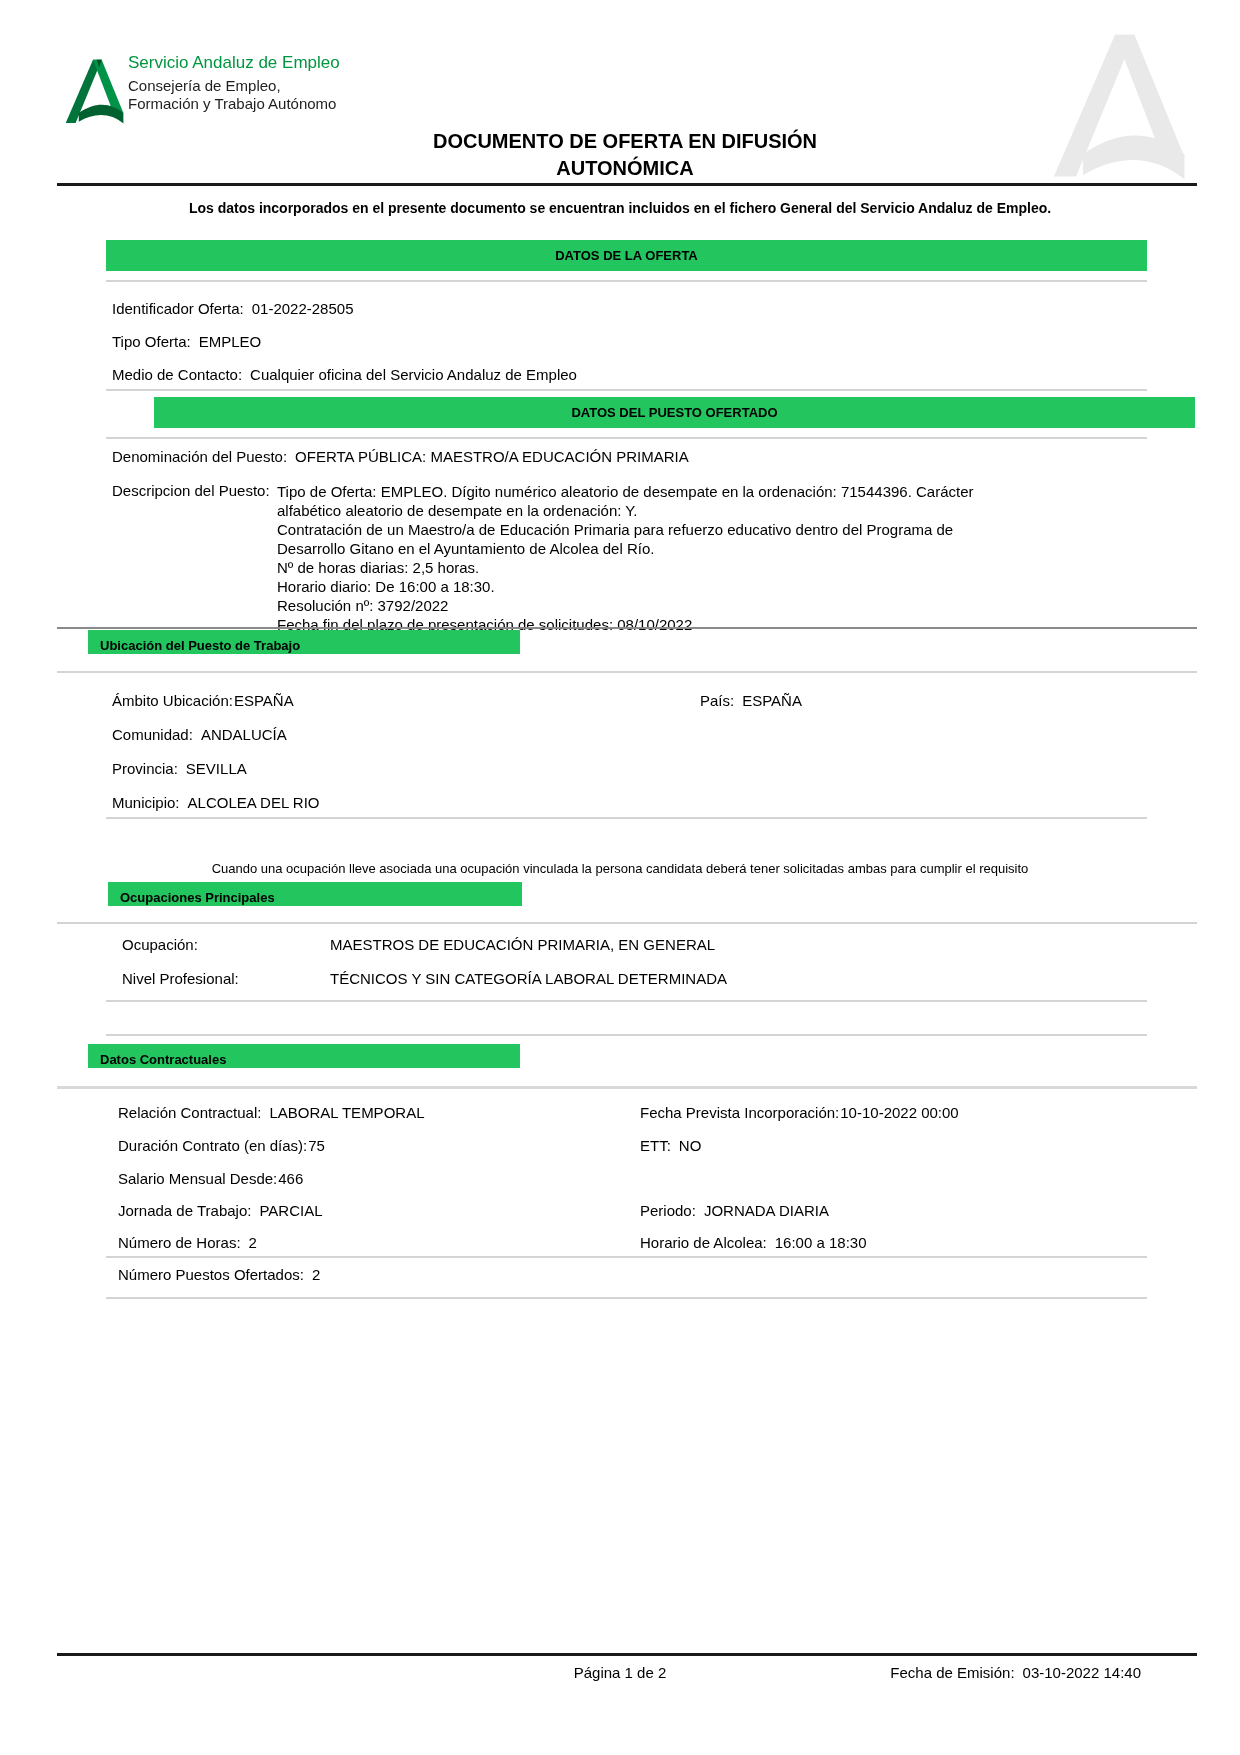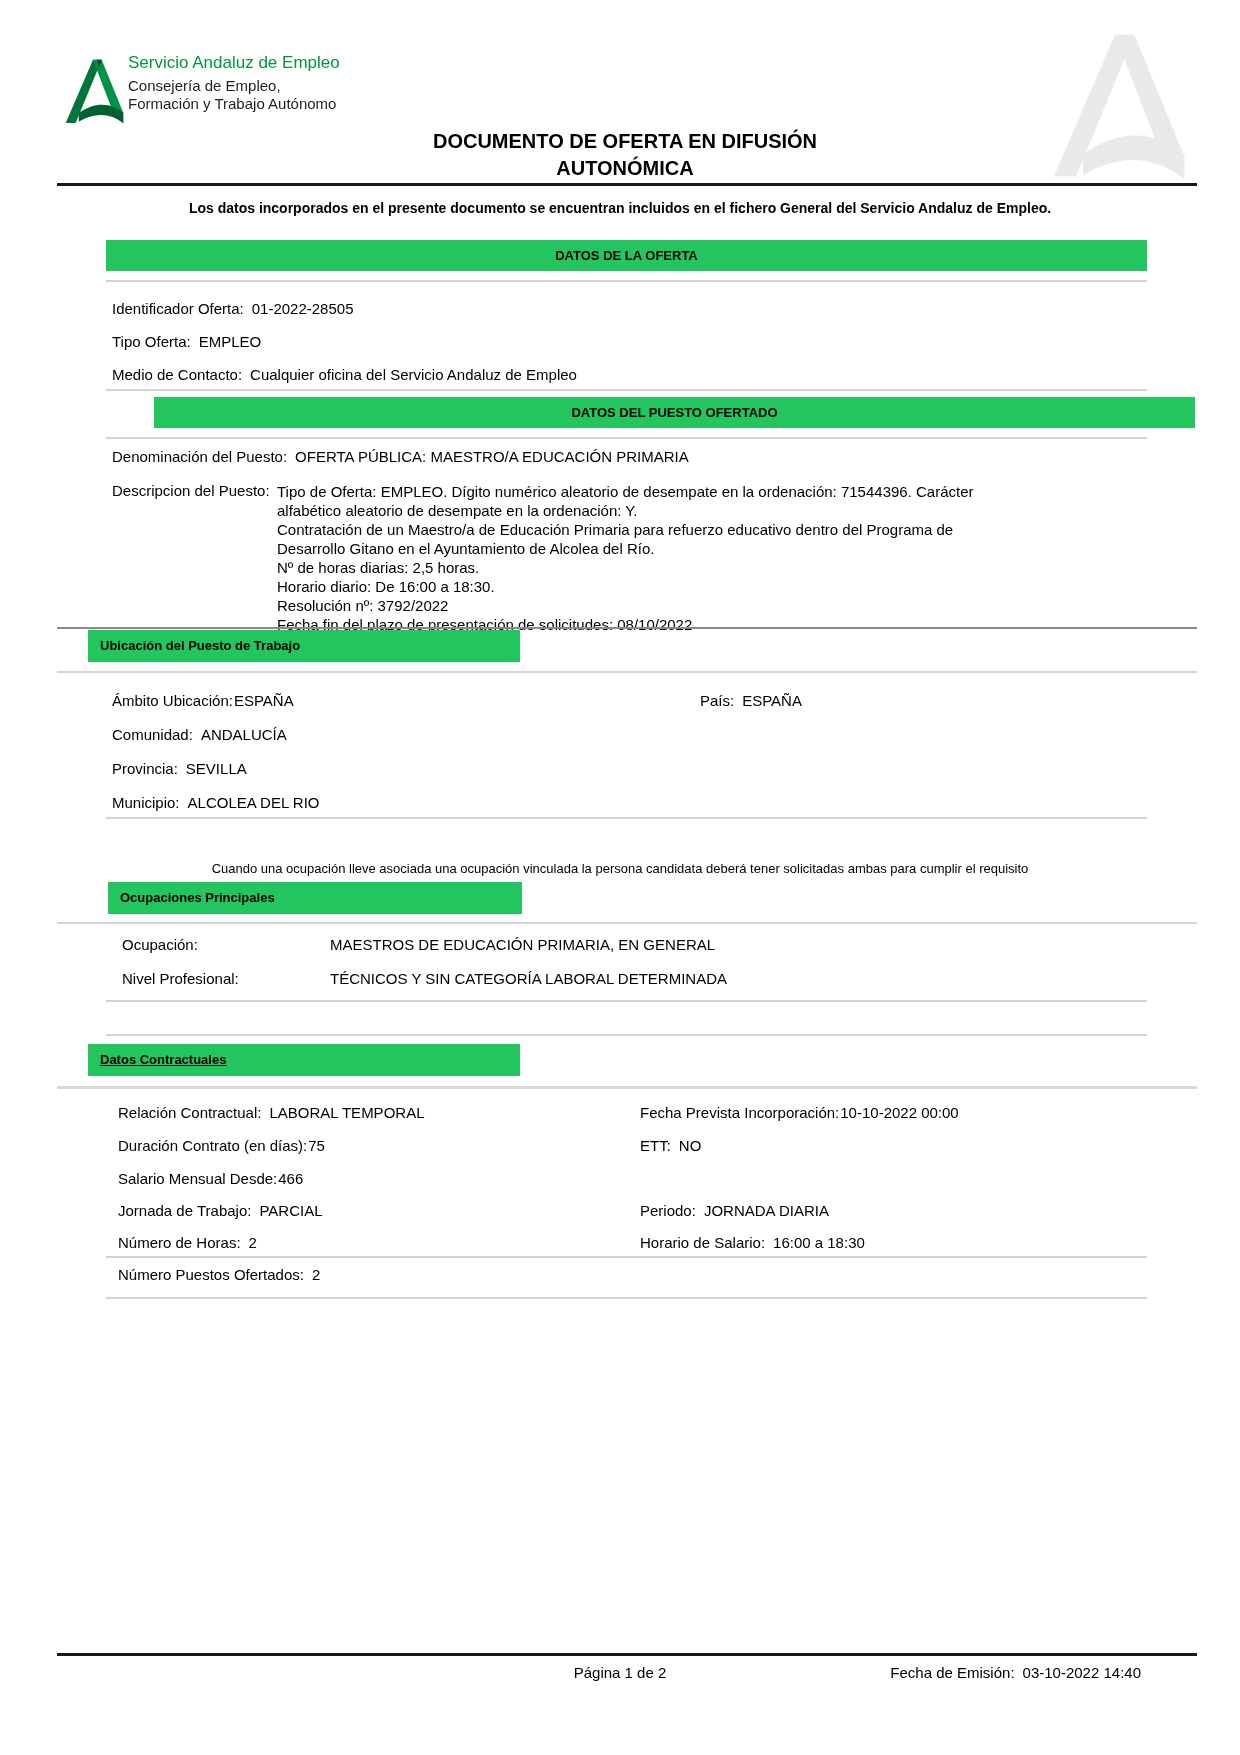--- a/index.html
+++ b/index.html
@@ -20,21 +20,21 @@
   .bar{
     background:#22c55e;
     font-weight:bold;
     font-size:13px;
     color:#000;
     line-height:31px;
     height:31px;
     white-space:nowrap;
   }
   .bar.centered{text-align:center;}
-  .bar.sub{padding-left:12px;line-height:32px;height:32px;box-sizing:border-box;}
+  .bar.sub{padding-left:12px;line-height:32px;height:24px;box-sizing:border-box;}
   .field{font-size:15px;white-space:nowrap;}
   .field .lbl{margin-right:0;}
   .field.gap .val{margin-left:8px;}
   .field.nogap .val{margin-left:1px;}
   .brand-green{color:#009640;font-size:17px;white-space:nowrap;}
   .brand-black{color:#1f1f1f;font-size:15px;white-space:nowrap;}
   .doc-title{
     font-weight:bold;
     font-size:20px;
     line-height:27px;
@@ -150,21 +150,21 @@
   <div class="abs field" style="left:122px;top:970px;">
     <span class="lbl">Nivel Profesional:</span>
   </div>
   <div class="abs field" style="left:330px;top:970px;">
     <span class="val">TÉCNICOS Y SIN CATEGORÍA LABORAL DETERMINADA</span>
   </div>
 
   <div class="abs hline" style="left:106px;top:1000px;width:1041px;"></div>
   <div class="abs hline" style="left:106px;top:1034px;width:1041px;"></div>
 
-  <div class="abs bar sub" style="left:88px;top:1044px;width:432px;text-decoration:underline;">Datos Contractuales</div>
+  <div class="abs bar sub" style="left:88px;top:1044px;width:432px;">Datos Contractuales</div>
   <div class="abs hline-thick" style="left:57px;top:1086px;width:1140px;"></div>
 
   <div class="abs field gap" style="left:118px;top:1104px;">
     <span class="lbl">Relación Contractual:</span><span class="val">LABORAL TEMPORAL</span>
   </div>
   <div class="abs field nogap" style="left:640px;top:1104px;">
     <span class="lbl">Fecha Prevista Incorporación:</span><span class="val">10-10-2022 00:00</span>
   </div>
 
   <div class="abs field nogap" style="left:118px;top:1137px;">
@@ -182,21 +182,21 @@
     <span class="lbl">Jornada de Trabajo:</span><span class="val">PARCIAL</span>
   </div>
   <div class="abs field gap" style="left:640px;top:1202px;">
     <span class="lbl">Periodo:</span><span class="val">JORNADA DIARIA</span>
   </div>
 
   <div class="abs field gap" style="left:118px;top:1234px;">
     <span class="lbl">Número de Horas:</span><span class="val">2</span>
   </div>
   <div class="abs field gap" style="left:640px;top:1234px;">
-    <span class="lbl">Horario de Salario:</span><span class="val">16:00 a 18:30</span>
+    <span class="lbl">Horario de Alcolea:</span><span class="val">16:00 a 18:30</span>
   </div>
 
   <div class="abs hline" style="left:106px;top:1256px;width:1041px;"></div>
 
   <div class="abs field gap" style="left:118px;top:1266px;">
     <span class="lbl">Número Puestos Ofertados:</span><span class="val">2</span>
   </div>
 
   <div class="abs hline" style="left:106px;top:1297px;width:1041px;"></div>
 

